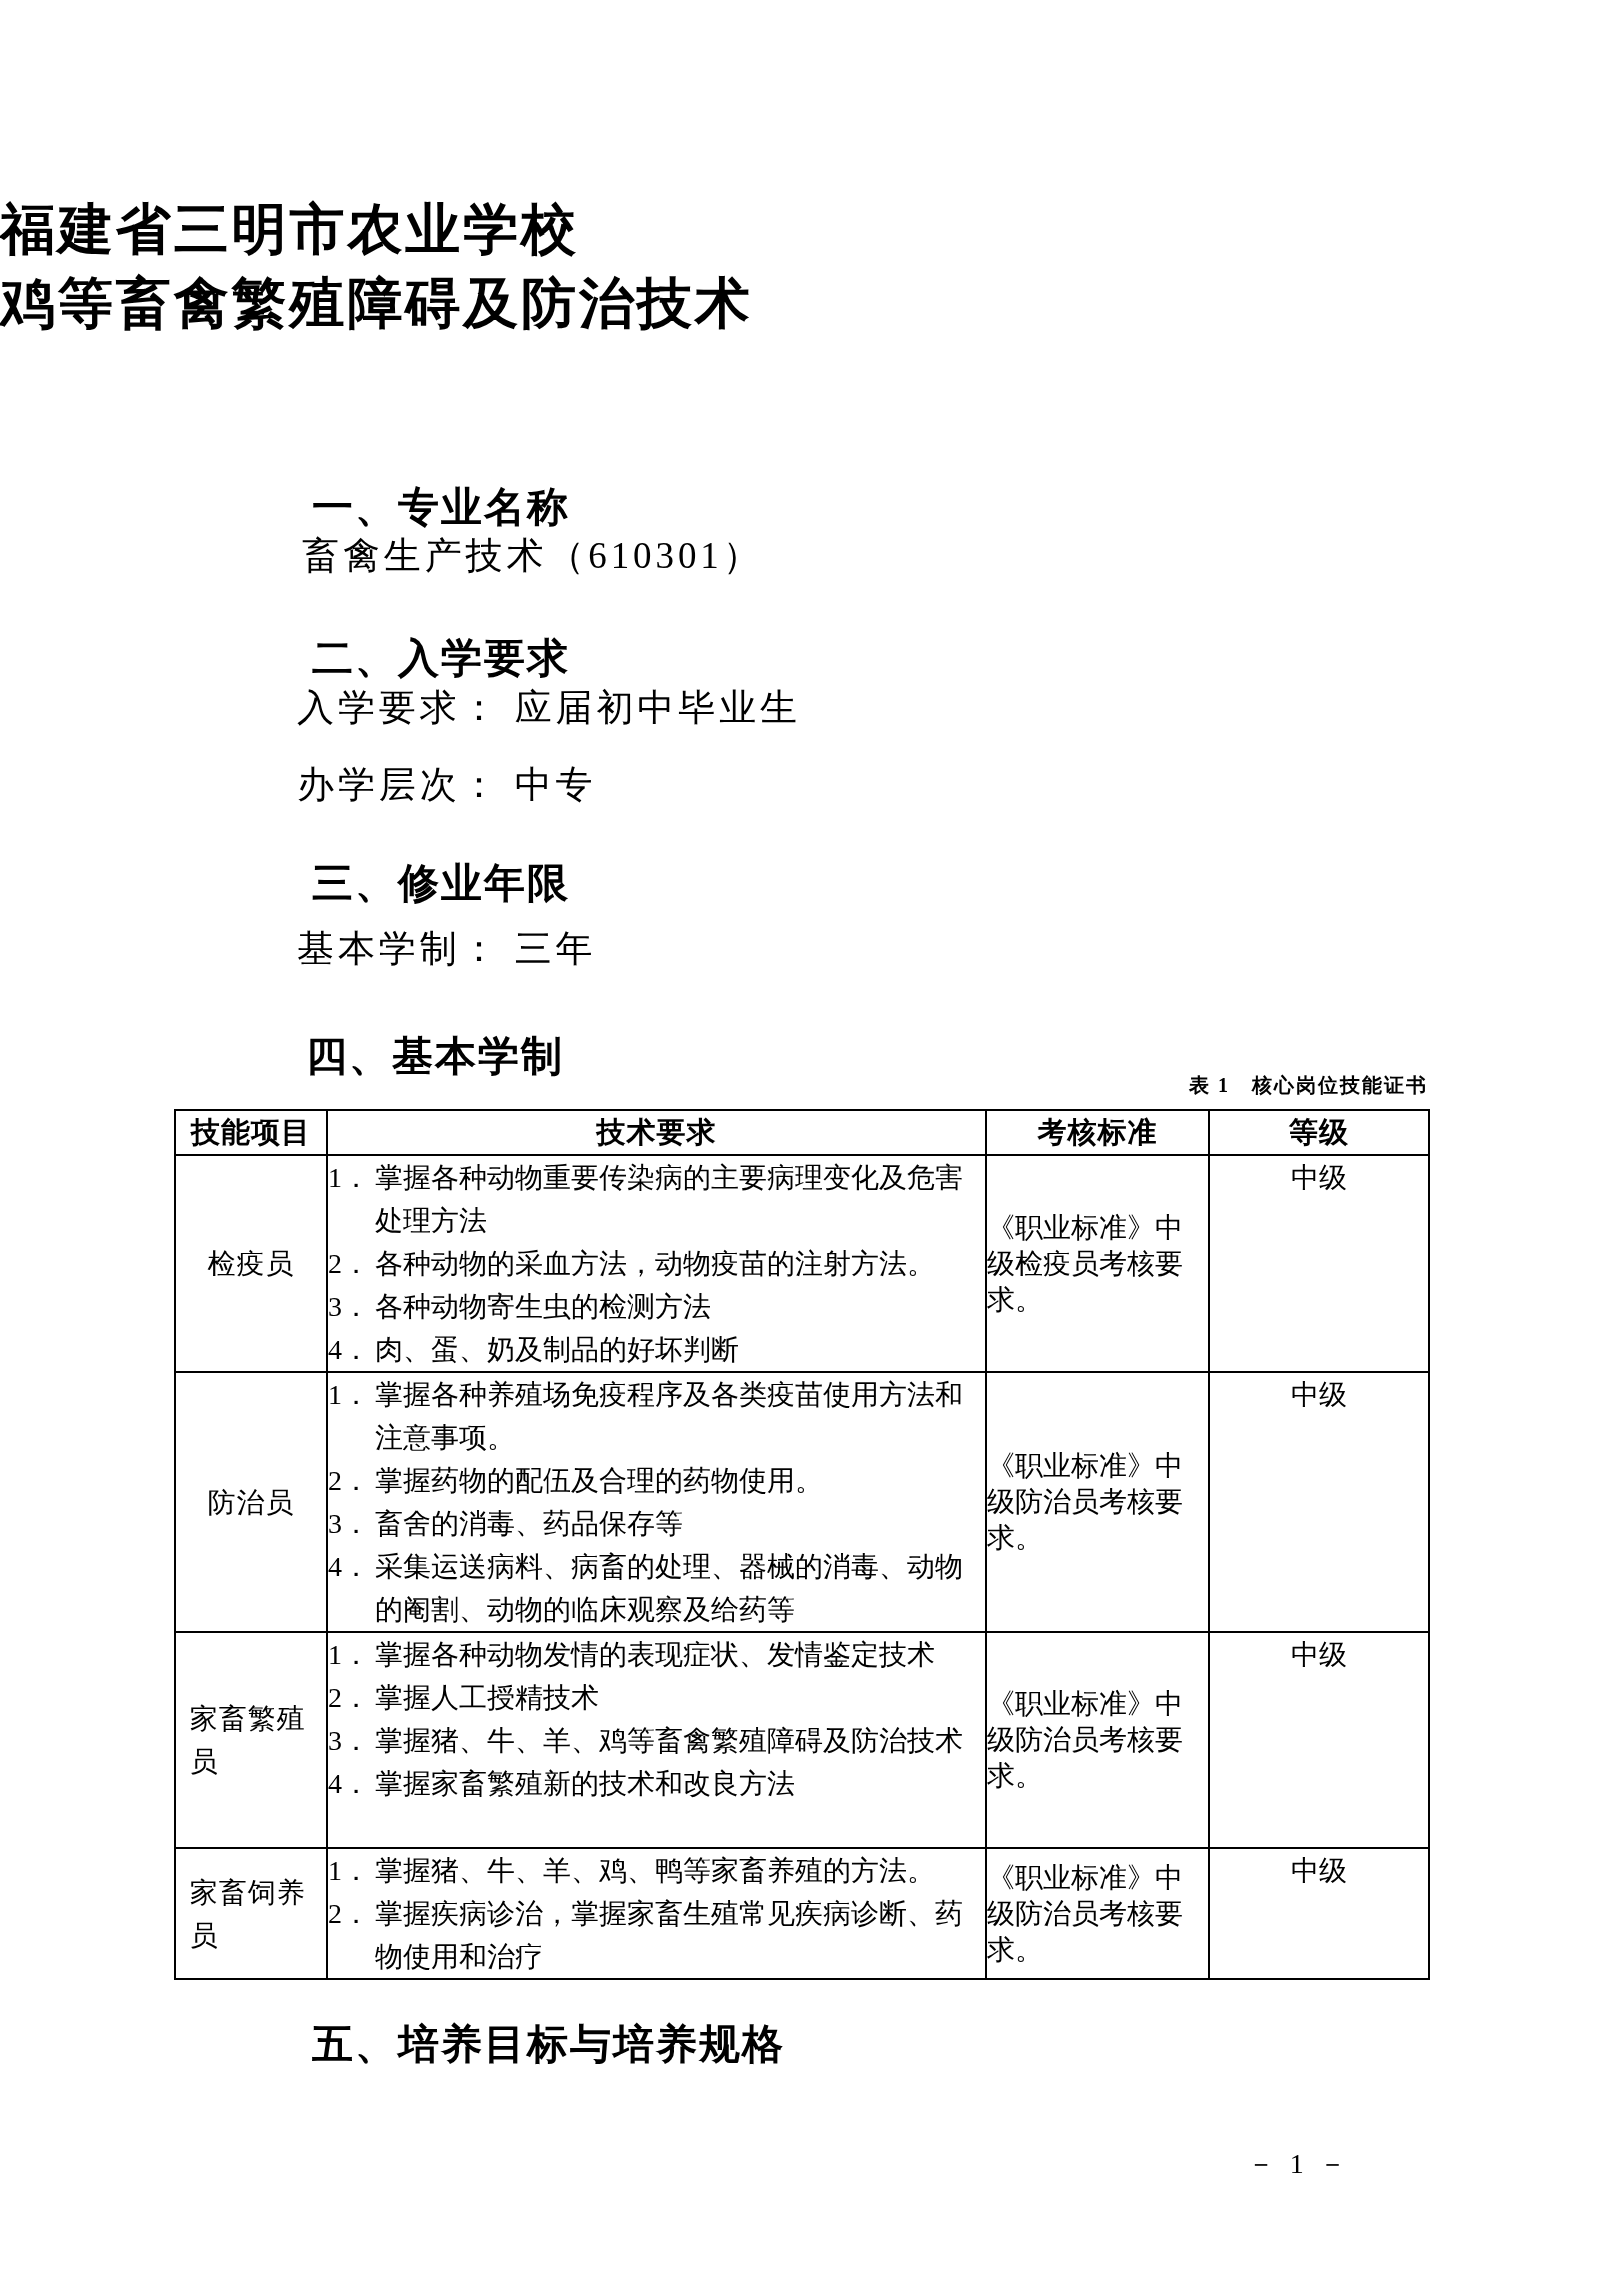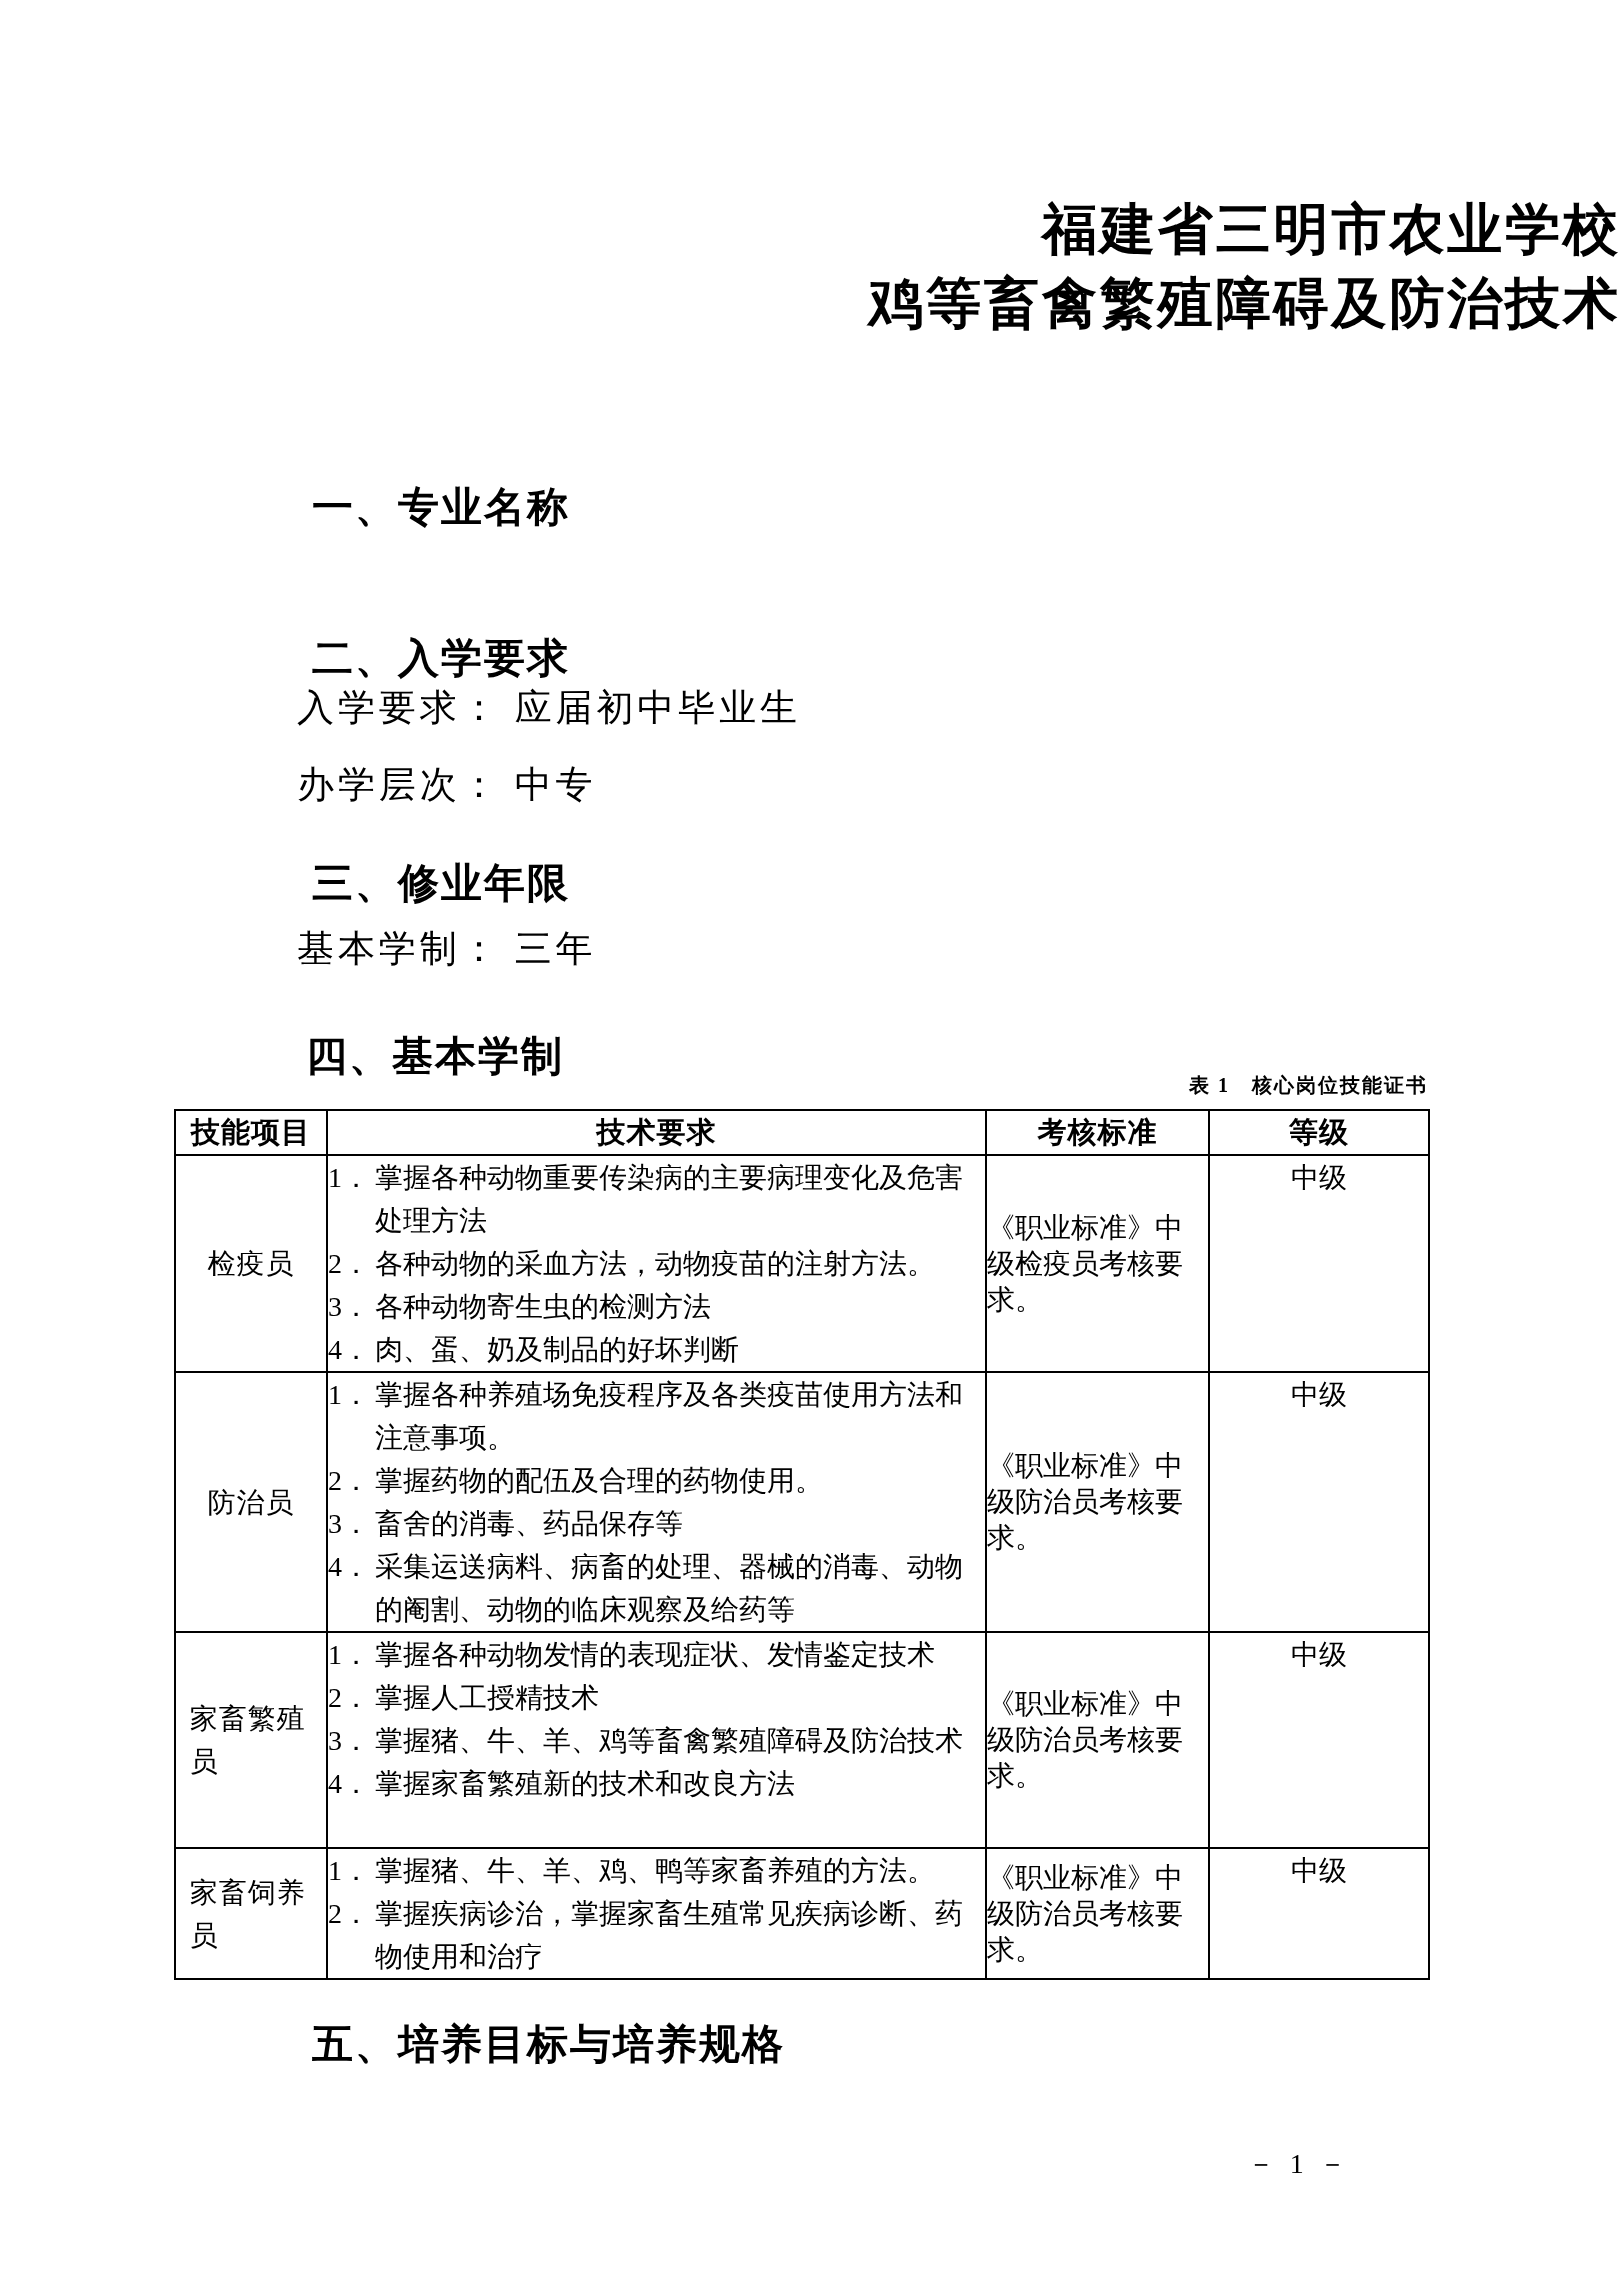--- a/index.html
+++ b/index.html
@@ -6,21 +6,21 @@
   .page {
     position:relative;
     width:1621px; height:2293px;
     background:#ffffff;
     color:#000;
     font-family:"Liberation Serif", serif;
     overflow:hidden;
   }
   .doc-title {
     position:absolute; top:192px; left:0; width:100%;
-    text-align:right;
+    text-align:left;
     font-family:"Liberation Sans", sans-serif;
     font-weight:900;
     font-size:55px; line-height:74px;
     letter-spacing:2.9px;
   }
   .sec-heading {
     position:absolute;
     font-family:"Liberation Sans", sans-serif;
     font-weight:bold;
     font-size:41px; line-height:47px;
@@ -99,20 +99,21 @@
 <body>
 
 <div class="page">
 
   <div class="doc-title">
     <div>福建省三明市农业学校</div>
     <div>鸡等畜禽繁殖障碍及防治技术</div>
   </div>
 
   <div id="h1" class="sec-heading">一、专业名称</div>
+  <div id="b-major" class="body-line">畜禽生产技术（610301）</div>
 
   <div id="h2" class="sec-heading">二、入学要求</div>
   <div id="b-entry" class="body-line">入学要求： 应届初中毕业生</div>
   <div id="b-level" class="body-line">办学层次： 中专</div>
 
   <div id="h3" class="sec-heading">三、修业年限</div>
   <div id="b-school" class="body-line">基本学制： 三年</div>
 
   <div id="h4" class="sec-heading">四、基本学制</div>
 

